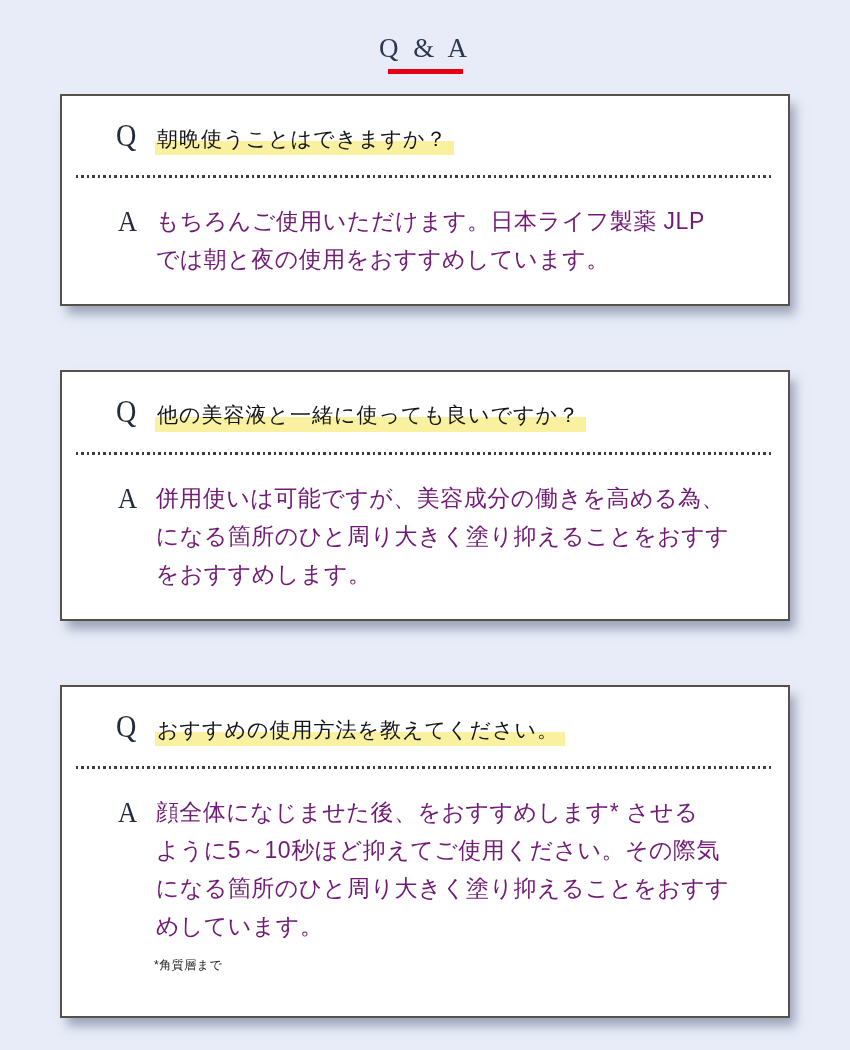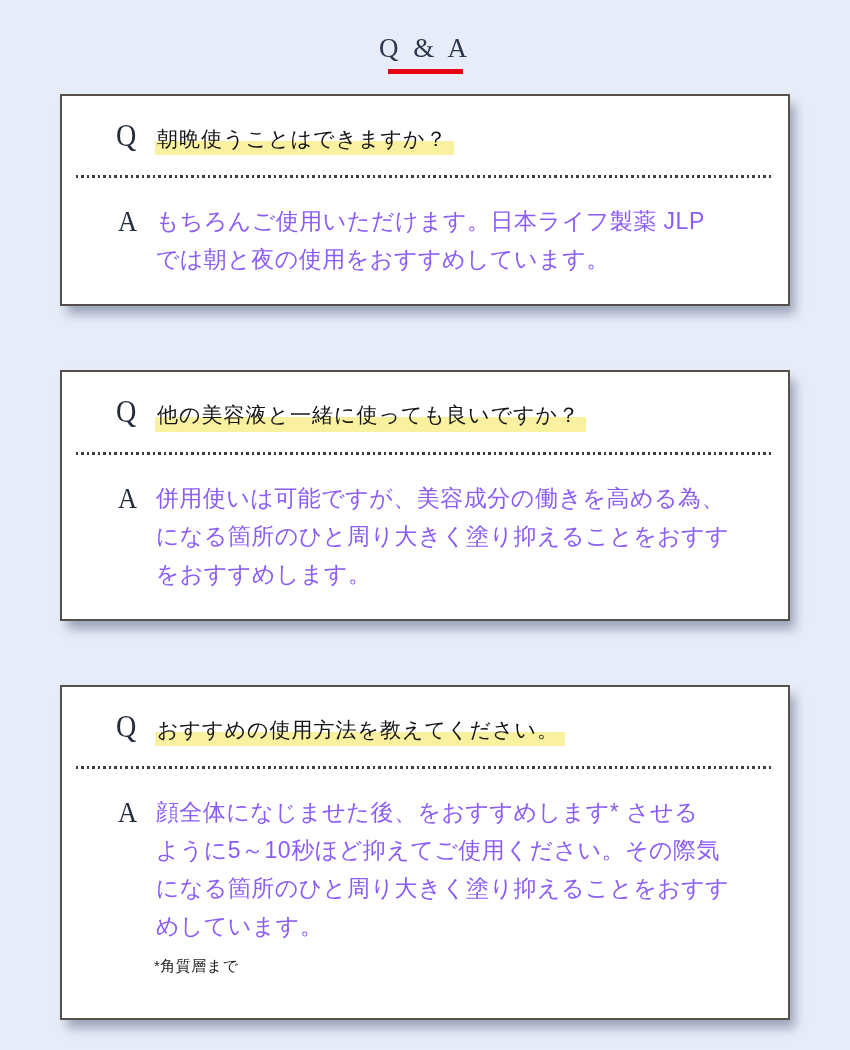--- a/index.html
+++ b/index.html
@@ -89,26 +89,26 @@
     gap: 16px;
   }
   .a-marker {
     font-size: 30px;
     line-height: 38px;
   }
   .a-text {
     font-size: 23px;
     line-height: 38px;
     letter-spacing: 0.5px;
-    color: #8b5cf6;
+    color: #701a75;
     white-space: pre-line;
   }
   .footnote {
     margin: 12px 0 16px 78px;
-    font-size: 15px;
+    font-size: 12px;
     letter-spacing: 0.5px;
     color: #222222;
   }
 </style>
 </head>
 <body>
 
 <div class="page">
 
   <div class="title-wrap">

